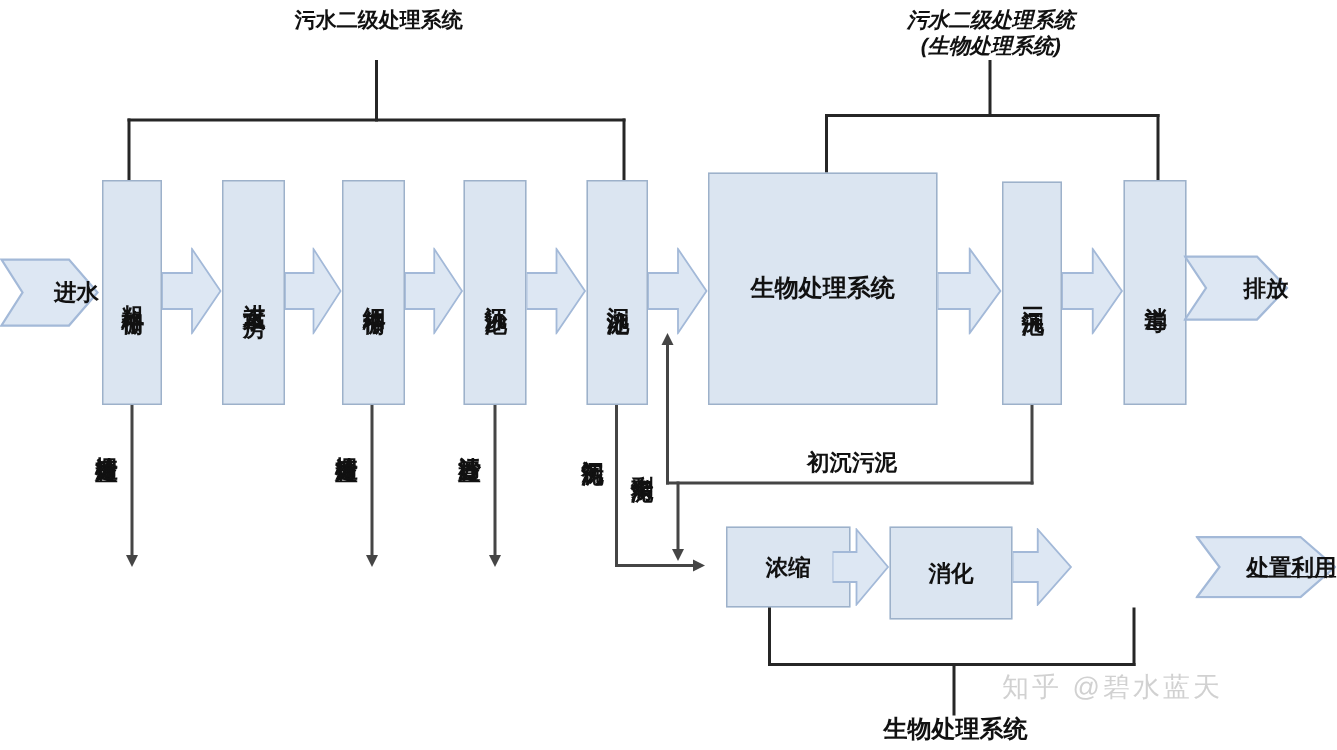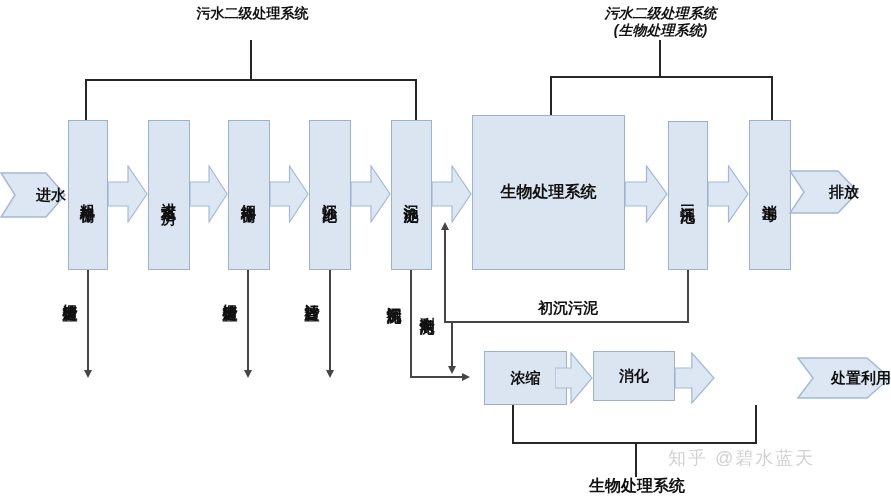--- a/index.html
+++ b/index.html
@@ -161,40 +161,40 @@
 
   <div class="sline" style="left:687px;top:270px;width:2px;height:53px;"></div>
   <div class="sline" style="left:444px;top:321px;width:245px;height:2px;"></div>
   <div class="sline" style="left:444px;top:230px;width:2px;height:93px;"></div>
   <div class="tri tri-up" style="left:441px;top:222px;"></div>
   <div class="hlabel" style="left:538px;top:299px;">初沉污泥</div>
 
   <div class="box" style="left:472px;top:351px;width:83px;height:54px;margin-left:12px;">
     <span>浓缩</span>
   </div>
-  <div class="box" style="left:593px;top:351px;width:82px;height:50px;">
+  <div class="box" style="left:593px;top:351px;width:82px;height:62px;">
     <span>消化</span>
   </div>
 
   <div class="blockarrow" style="left:555px;top:352px;width:38px;height:52px;">
     <svg viewBox="0 0 38 52" preserveAspectRatio="none">
         <polygon points="0,16 16,16 16,1 37,26 16,51 16,36 0,36" style="fill:var(--arrow-fill);stroke:var(--arrow-border);stroke-width:1.2"></polygon>
       </svg>
   </div>
   <div class="blockarrow" style="left:675px;top:352px;width:40px;height:52px;">
     <svg viewBox="0 0 38 52" preserveAspectRatio="none">
         <polygon points="0,16 16,16 16,1 37,26 16,51 16,36 0,36" style="fill:var(--arrow-fill);stroke:var(--arrow-border);stroke-width:1.2"></polygon>
       </svg>
   </div>
 
   <div class="chev" style="left:797px;top:357px;width:94px;height:42px;">
     <svg viewBox="0 0 94 42" preserveAspectRatio="none">
       <polygon points="1,1 70,1 93,21 70,41 1,41 16,21" style="fill:var(--arrow-fill);stroke:var(--arrow-border);stroke-width:1.5"></polygon>
     </svg>
-    <span style="padding-left:19px;">处置利用</span>
+    <span style="padding-left:19px;text-decoration:underline;">处置利用</span>
   </div>
 
   <div class="bline" style="left:512px;top:405px;width:2px;height:39px;"></div>
   <div class="bline" style="left:755px;top:405px;width:2px;height:39px;"></div>
   <div class="bline" style="left:512px;top:442px;width:245px;height:2px;"></div>
   <div class="bline" style="left:635px;top:442px;width:2px;height:35px;"></div>
   <div class="hlabel" style="left:571px;top:476px;width:132px;text-align:center;font-size:16px;">生物处理系统</div>
 
   <div class="watermark" style="left:668px;top:446px;">知乎 @碧水蓝天</div>
 

